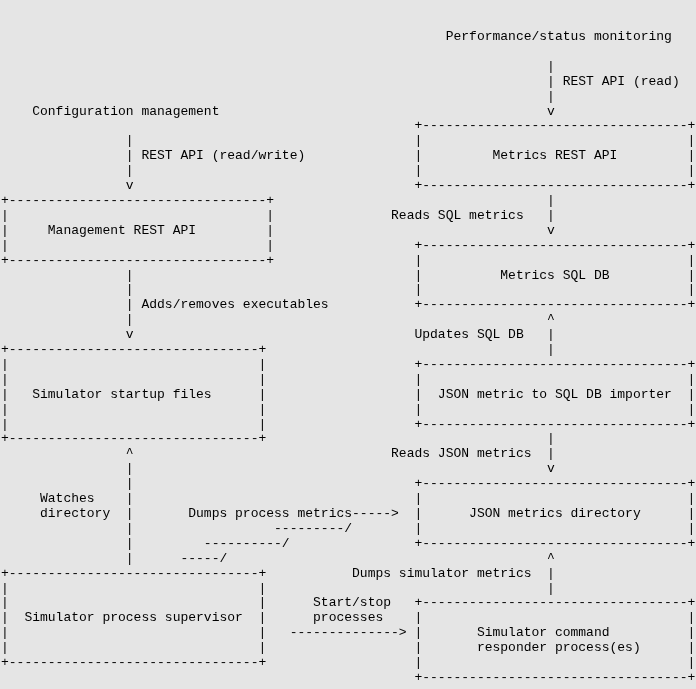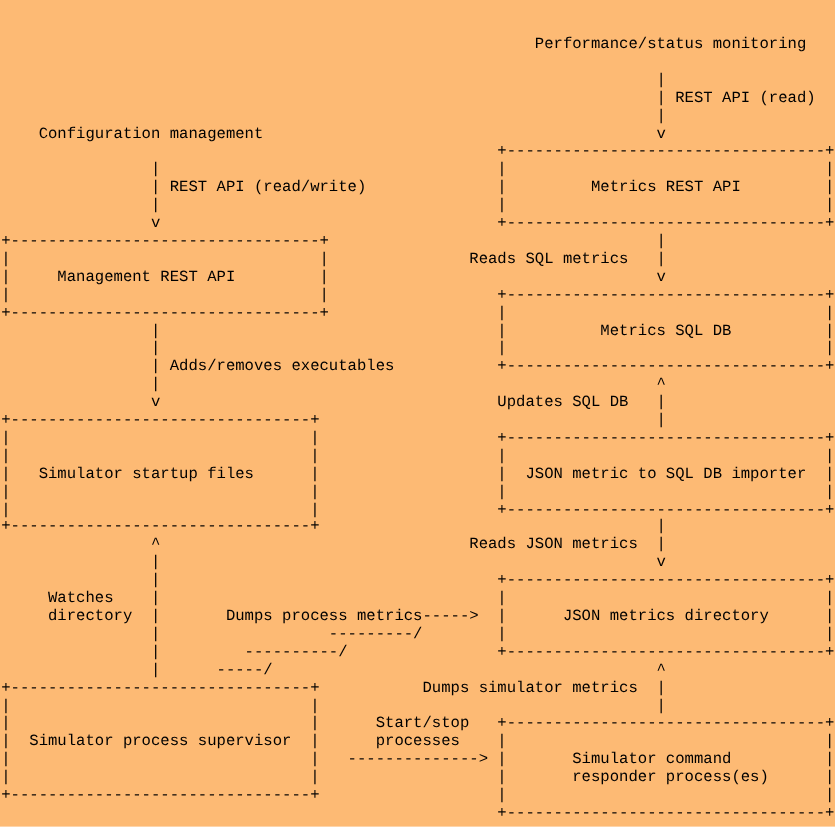--- a/index.html
+++ b/index.html
@@ -1,20 +1,20 @@
 <!DOCTYPE html>
 <html><head>
 <meta charset="utf-8">
 <style>
   html, body { margin: 0; padding: 0; background: #ffffff; }
   .page {
     position: relative;
     width: 696px;
     height: 689px;
-    background: #fdba74;
+    background: #e5e5e5;
     overflow: hidden;
   }
   pre.ascii-art {
     margin: 0;
     padding: 30px 0 0 1px;
     font-family: "Liberation Mono", "DejaVu Sans Mono", monospace;
     font-size: 13px;
     line-height: 14.9px;
     letter-spacing: 0;
     color: #000000;

